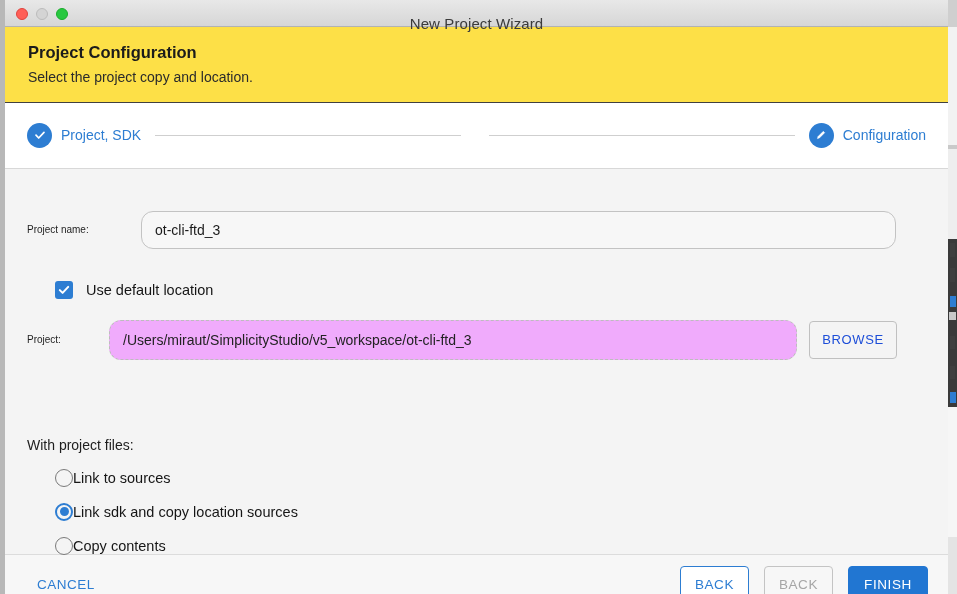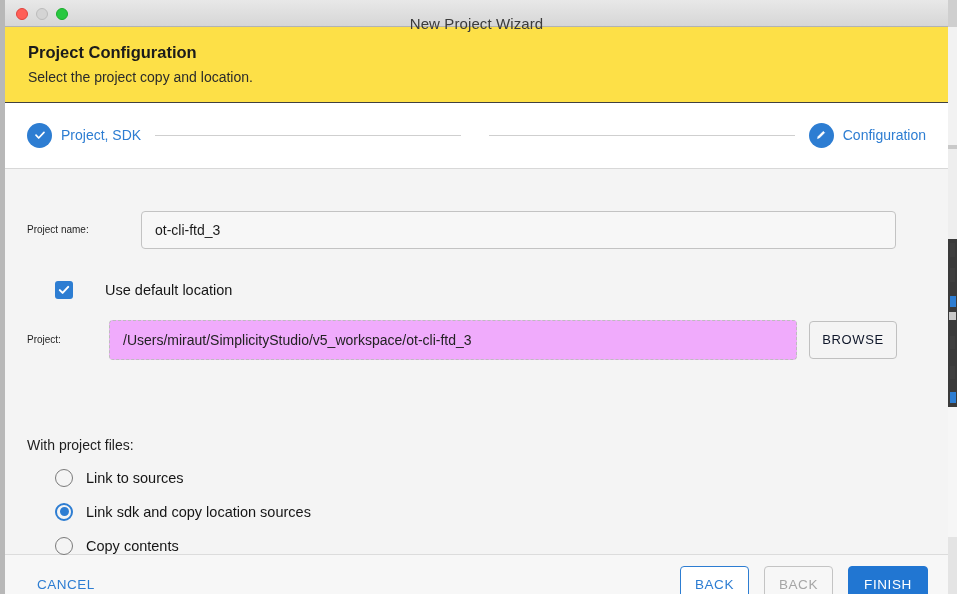--- a/index.html
+++ b/index.html
@@ -132,30 +132,30 @@
     font-size: 10px;
     color: #1e1e1e;
   }
 
   #name-row { padding-top: 42px; }
   #name-row .field-label { width: 114px; }
   .text-input {
     height: 38px;
     background: #f7f7f7;
     border: 1px solid #c3c3c3;
-    border-radius: 4px;
+    border-radius: 12px;
     display: flex;
     align-items: center;
     padding: 0 13px;
     font-size: 14px;
     color: #1b1b1b;
     width: 755px;
   }
 
-  #default-row { padding-top: 32px; padding-left: 28px; gap: 19px; }
+  #default-row { padding-top: 32px; padding-left: 28px; }
   .checkbox {
     width: 18px; height: 18px;
     border-radius: 3px;
     background: #2d7dd2;
     display: flex;
     align-items: center;
     justify-content: center;
     flex: 0 0 auto;
   }
   .cb-label { font-size: 14.5px; color: #151515; margin-left: 13px; }
@@ -168,21 +168,21 @@
     color: #222;
     width: 688px;
     height: 40px;
   }
   .btn-browse {
     margin-left: 12px;
     width: 88px; height: 38px;
     border: 1px solid #c0c0c0;
     border-radius: 4px;
     background: #f4f4f4;
-    color: #0f172a;
+    color: #1d4ed8;
     font-size: 13px;
     letter-spacing: .6px;
     display: flex;
     align-items: center;
     justify-content: center;
   }
 
   #files-group { padding-top: 33px; }
   .group-label { font-size: 14px; color: #1e1e1e; margin-top: 44px; }
   .radio-row {
@@ -201,21 +201,21 @@
     align-items: center;
     justify-content: center;
   }
   .radio.selected { border-color: #2d7dd2; border-width: 2px; }
   .radio.selected::after {
     content: "";
     width: 9px; height: 9px;
     border-radius: 50%;
     background: #2d7dd2;
   }
-  .radio-label { font-size: 14.5px; color: #151515; margin-left: 13px; }
+  .radio-label { font-size: 14.5px; color: #151515; margin-left: 0; }
 
   
   #footer {
     height: 60px;
     background: #f7f7f7;
     border-top: 1px solid #dcdcdc;
     display: flex;
     align-items: center;
     padding: 0 20px;
   }

